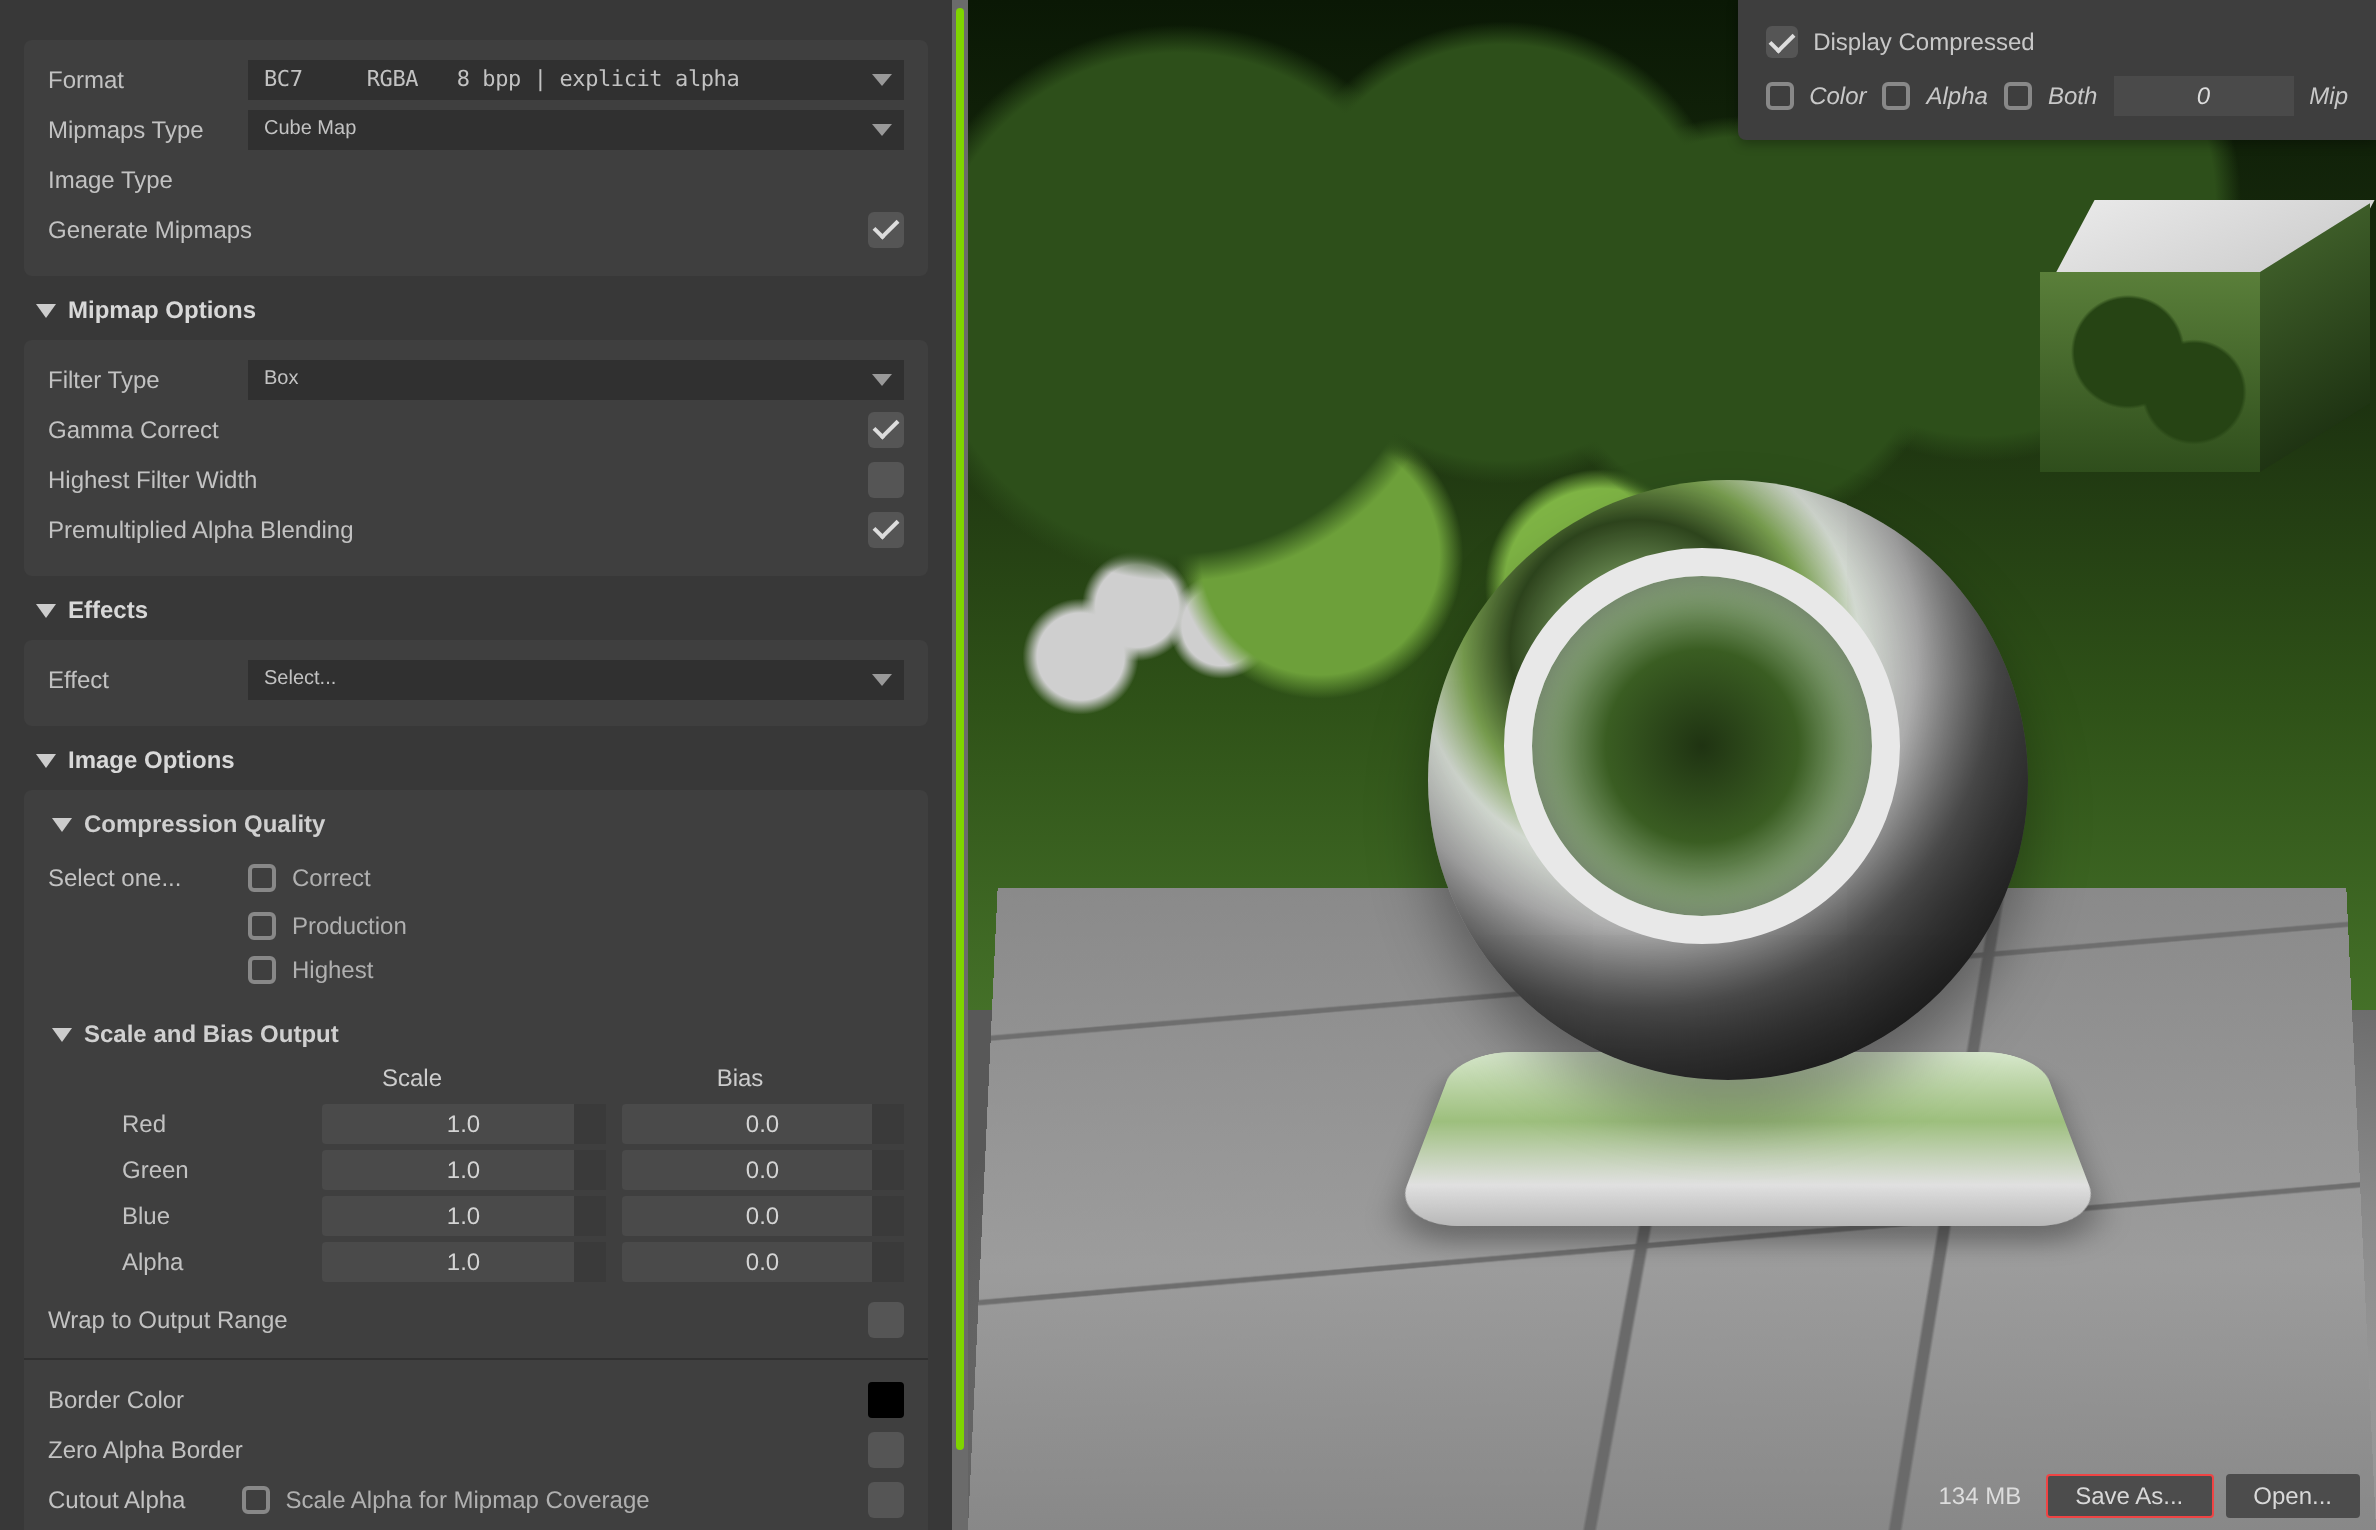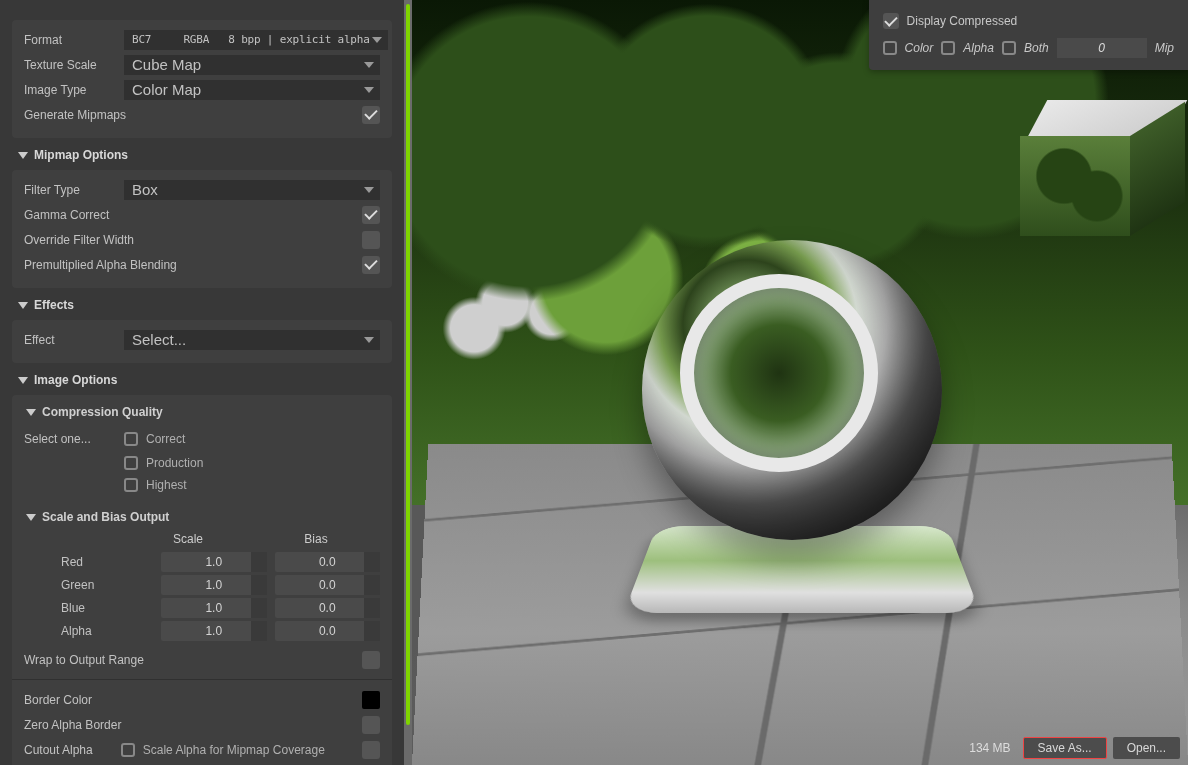--- a/index.html
+++ b/index.html
@@ -9,21 +9,21 @@
     font-family: -apple-system, "Segoe UI", Arial, sans-serif;
     font-size: 12px;
     color: #b0b0b0;
     width: 1188px;
     height: 765px;
     overflow: hidden;
     display: flex;
   }
   
   .panel {
-    width: 404px;
+    width: 476px;
     height: 765px;
     background: #383838;
     overflow-y: auto;
     padding: 0;
     position: relative;
   }
   .panel::-webkit-scrollbar { width: 10px; }
   .panel::-webkit-scrollbar-track { background: #2a2a2a; }
   .panel::-webkit-scrollbar-thumb { background: #555; }
   .section {
@@ -46,21 +46,21 @@
   }
   .dropdown {
     flex: 1;
     height: 20px;
     background: #303030;
     border: none;
     color: #c2c2c2;
     padding: 2px 18px 2px 8px;
     position: relative;
     font-family: inherit;
-    font-size: 15px;
+    font-size: 10px;
     display: flex;
     align-items: center;
     cursor: pointer;
   }
   .dropdown.mono { font-family: "Consolas","Menlo",monospace; letter-spacing: -0.2px; font-size: 11px; white-space: pre;}
   .dropdown::after {
     content: "";
     position: absolute;
     right: 6px; top: 7px;
     border-left: 5px solid transparent;
@@ -289,26 +289,25 @@
 <body>
 
 <div class="panel">
 
   <div class="section top">
     <div class="row">
       <div class="label">Format</div>
       <div class="dropdown mono">BC7     RGBA   8 bpp | explicit alpha</div>
     </div>
     <div class="row">
-      <div class="label">Texture Scale</div>
+      <div class="label">Mipmaps Type</div>
       <div class="dropdown">Cube Map</div>
     </div>
     <div class="row">
       <div class="label">Image Type</div>
-      <div class="dropdown">Color Map</div>
     </div>
     <div class="row">
       <div class="label" style="width:auto">Generate Mipmaps</div>
       <div class="checkbox checked checkbox-right"></div>
     </div>
   </div>
 
   <div class="header">
     <span class="tri"></span>
     <span>Mipmap Options</span>
@@ -316,21 +315,21 @@
   <div class="section">
     <div class="row">
       <div class="label">Filter Type</div>
       <div class="dropdown">Box</div>
     </div>
     <div class="row">
       <div class="label" style="width:auto">Gamma Correct</div>
       <div class="checkbox checked checkbox-right"></div>
     </div>
     <div class="row">
-      <div class="label" style="width:auto">Override Filter Width</div>
+      <div class="label" style="width:auto">Highest Filter Width</div>
       <div class="checkbox checkbox-right"></div>
     </div>
     <div class="row">
       <div class="label" style="width:auto">Premultiplied Alpha Blending</div>
       <div class="checkbox checked checkbox-right"></div>
     </div>
   </div>
 
   <div class="header">
     <span class="tri"></span>

